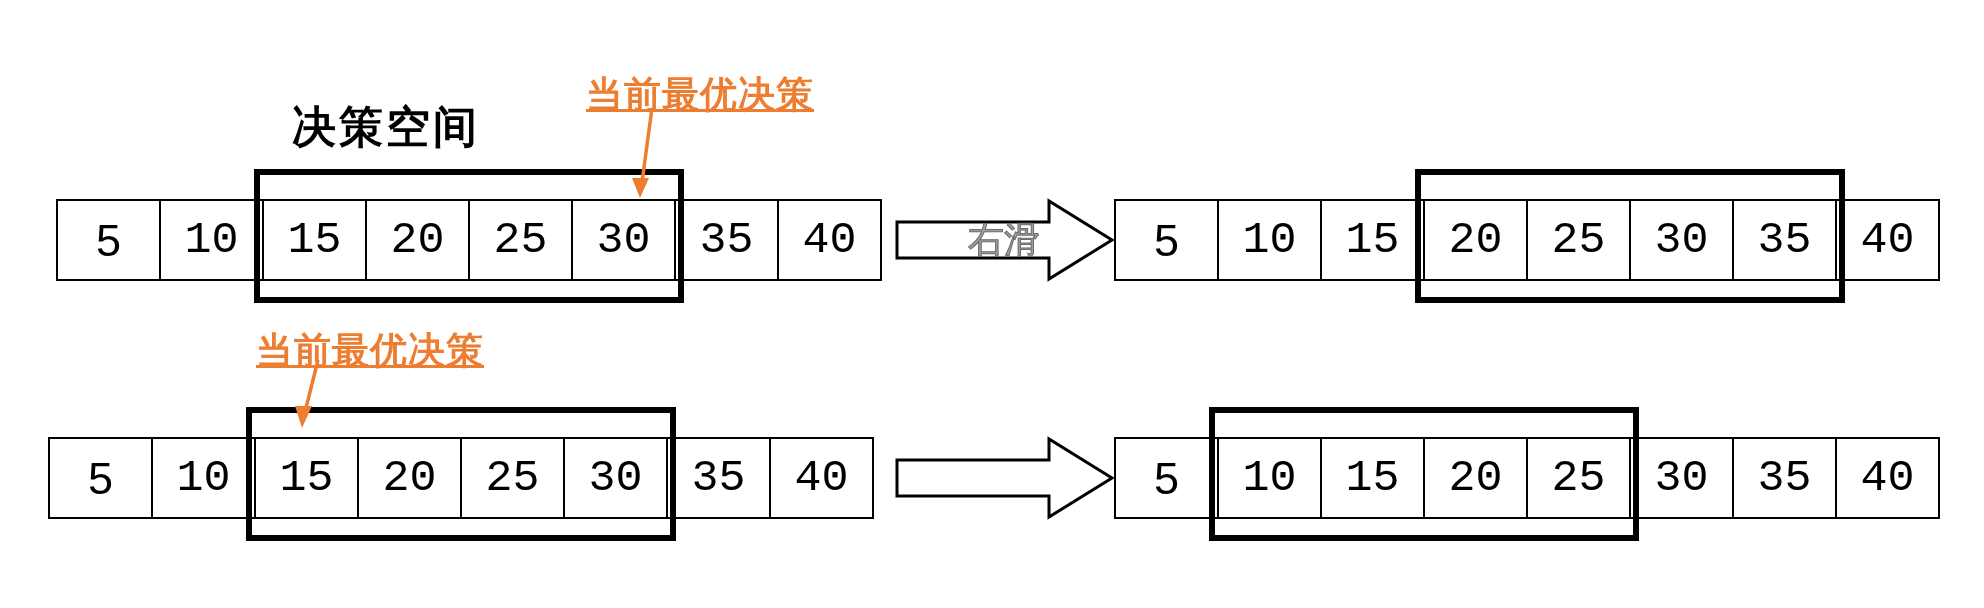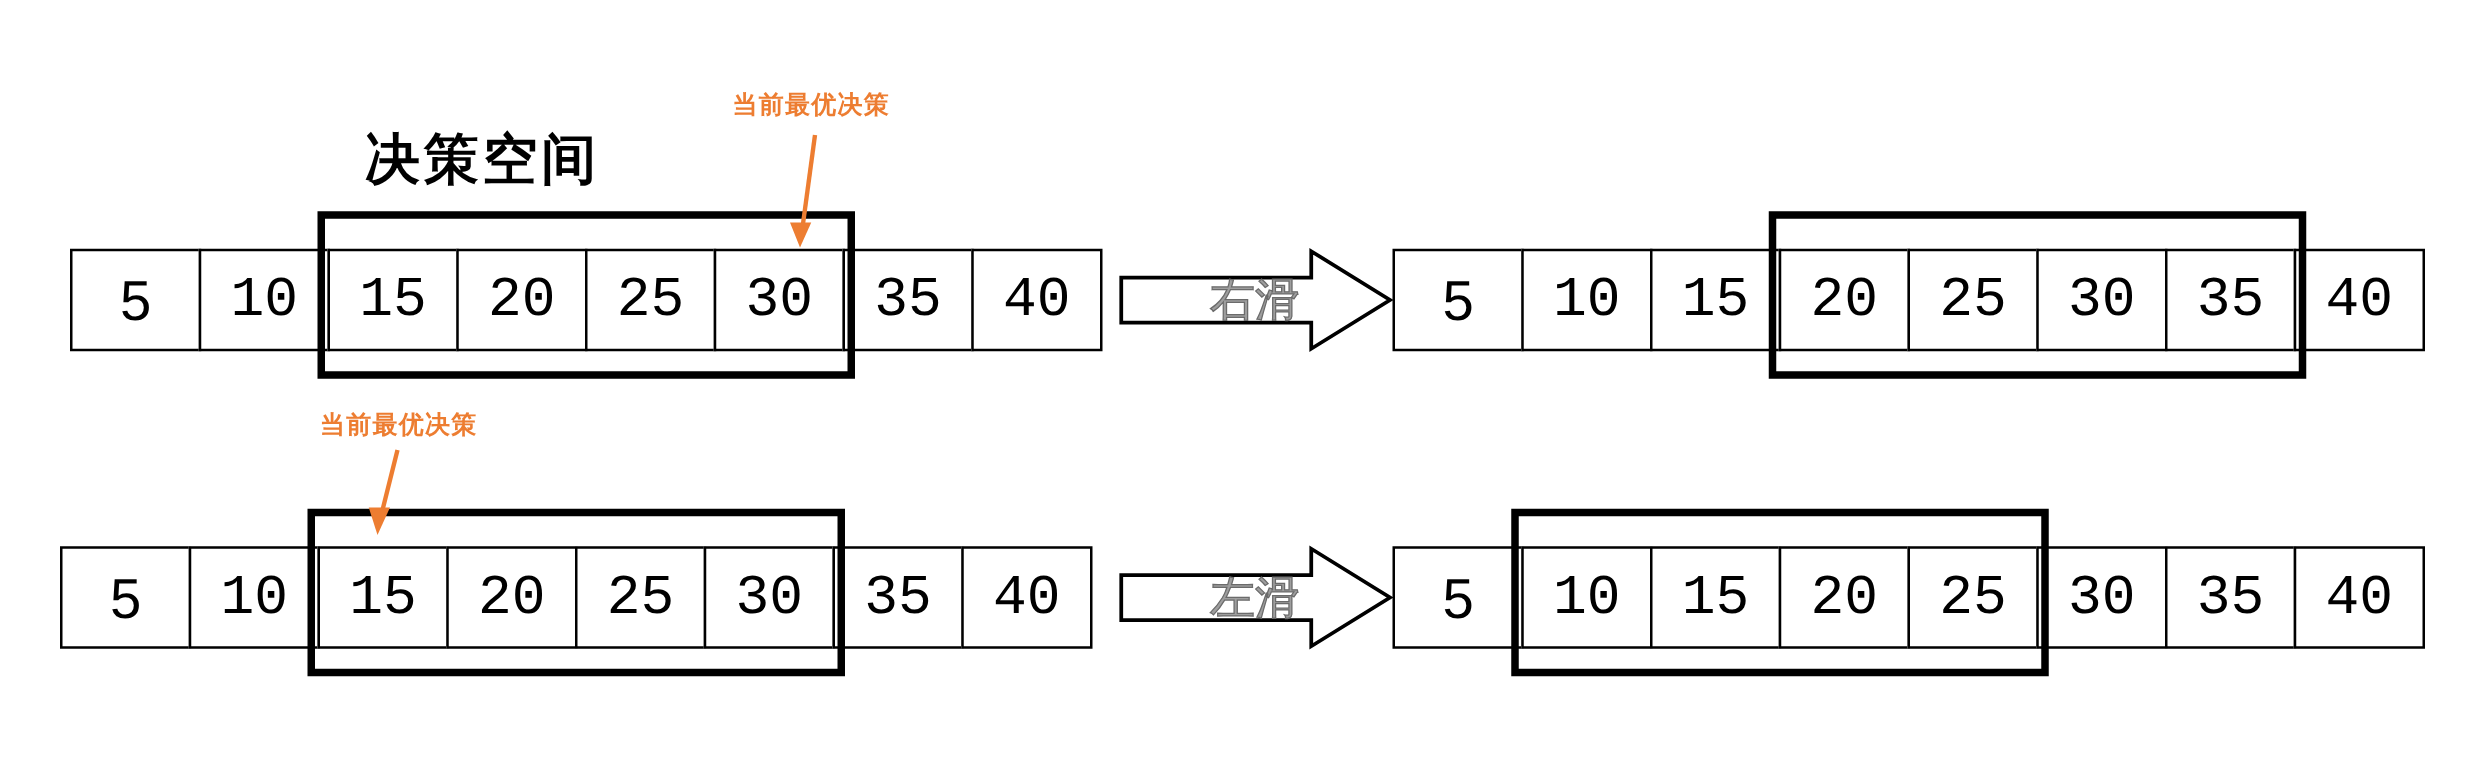--- a/index.html
+++ b/index.html
@@ -29,22 +29,22 @@
   }
 
   .decision-label {
     position: absolute; left: 292px; top: 98px;
     font-size: 44px; font-weight: 700; letter-spacing: 3px;
     color: var(--ink, #000); z-index: 3; white-space: nowrap;
   }
 
   .optimal-label {
     position: absolute;
-    font-size: 20px; font-weight: 700; letter-spacing: 1px;
-    color: var(--accent, #ED7D31); z-index: 5; white-space: nowrap;
+    font-size: 37px; font-weight: 700; letter-spacing: 1px;
+    color: var(--accent, #ED7D31); z-index: 5; white-space: nowrap; text-decoration: underline;
   }
 
   .ann-arrow { position: absolute; z-index: 5; overflow: visible; }
   .ann-arrow line { stroke: var(--accent, #ED7D31); stroke-width: 3.5; }
   .ann-arrow polygon { fill: var(--accent, #ED7D31); }
 
   .block-arrow { position: absolute; z-index: 1; overflow: visible; }
   .block-arrow polygon {
     fill: #ffffff; stroke: var(--ink, #000);
     stroke-width: 3; stroke-linejoin: miter;
@@ -119,21 +119,20 @@
         <div class="cell">30</div>
         <div class="cell">35</div>
         <div class="cell">40</div>
       </div>
     <div class="window" style="left: 198px; width: 430px;"></div>
   </div>
 
   <svg class="block-arrow" style="left:893px; top:432px" width="225" height="92">
     <polygon points="4,28 156,28 156,7 219,46 156,85 156,64 4,64"></polygon>
   </svg>
-  <div class="slide-label" style="left:897px; top:458px">左滑</div>
 
   <div class="array" style="left:1114px; top:437px">
     <div class="cells">
         <div class="cell">5</div>
         <div class="cell">10</div>
         <div class="cell">15</div>
         <div class="cell">20</div>
         <div class="cell">25</div>
         <div class="cell">30</div>
         <div class="cell">35</div>

